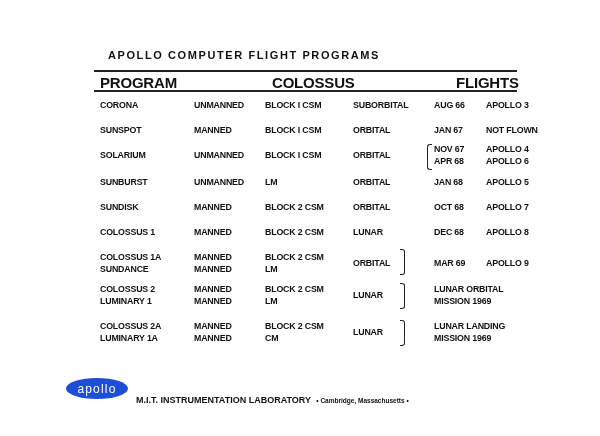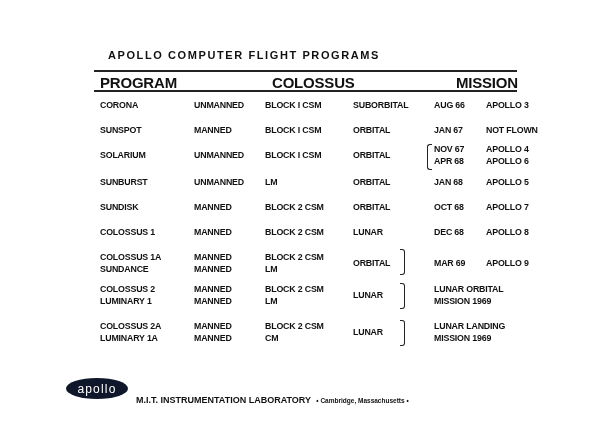--- a/index.html
+++ b/index.html
@@ -17,38 +17,38 @@
     position:absolute; font-size:9.6px; font-weight:bold; line-height:12px;
     letter-spacing:-0.2px; white-space:nowrap; transform:scaleX(0.92); transform-origin:left center;
   }
   .bracket {
     position:absolute; width:4px; border:1.2px solid #222;
   }
   .br-left { border-right:none; border-radius:3px 0 0 3px; }
   .br-right { border-left:none; border-radius:0 3px 3px 0; }
   .logo {
     position:absolute; left:66px; top:378px; width:62px; height:21px;
-    background:#0f172a; border-radius:50%; color:#fff;
+    background:#1d4ed8; border-radius:50%; color:#fff;
     display:flex; align-items:center; justify-content:center;
     font-size:12px; letter-spacing:1.2px;
   }
   .footer {
     position:absolute; left:136px; top:395px; font-size:9px; font-weight:bold; white-space:nowrap;
   }
   .footer .small { font-size:6.5px; margin-left:3px; }
 </style>
 </head>
 <body>
 
 <div class="title">APOLLO COMPUTER FLIGHT PROGRAMS</div>
 
 <div class="rule" style="top:70px"></div>
 <div class="hdr" style="left:100px">PROGRAM</div>
 <div class="hdr" style="left:272px">COLOSSUS</div>
-<div class="hdr" style="left:456px">MISSION</div>
+<div class="hdr" style="left:456px">FLIGHTS</div>
 <div class="rule" style="top:90px"></div>
 
 <div id="table">
     <div class="cell" style="top: 99px; left: 100px;">CORONA</div>
     <div class="cell" style="top: 99px; left: 194px;">UNMANNED</div>
     <div class="cell" style="top: 99px; left: 265px;">BLOCK I CSM</div>
     <div class="cell" style="top: 99px; left: 434px;">AUG 66</div>
     <div class="cell" style="top: 99px; left: 486px;">APOLLO 3</div>
     <div class="cell" style="top: 99px; left: 353px;">SUBORBITAL</div>
     <div class="cell" style="top: 124px; left: 100px;">SUNSPOT</div>

